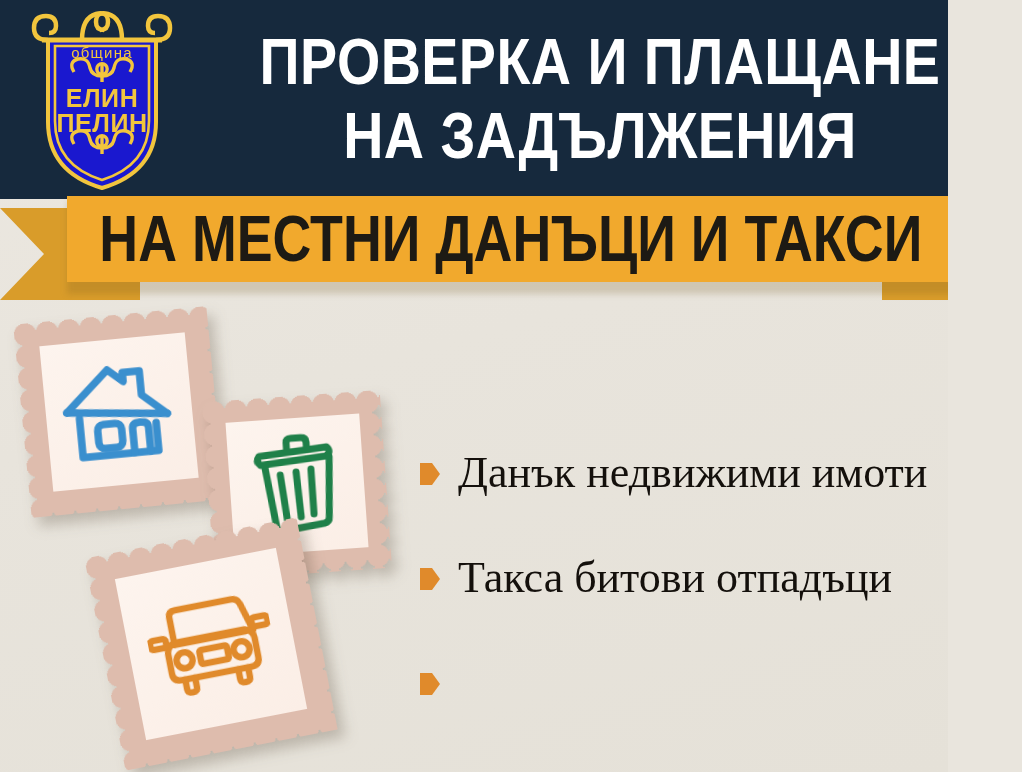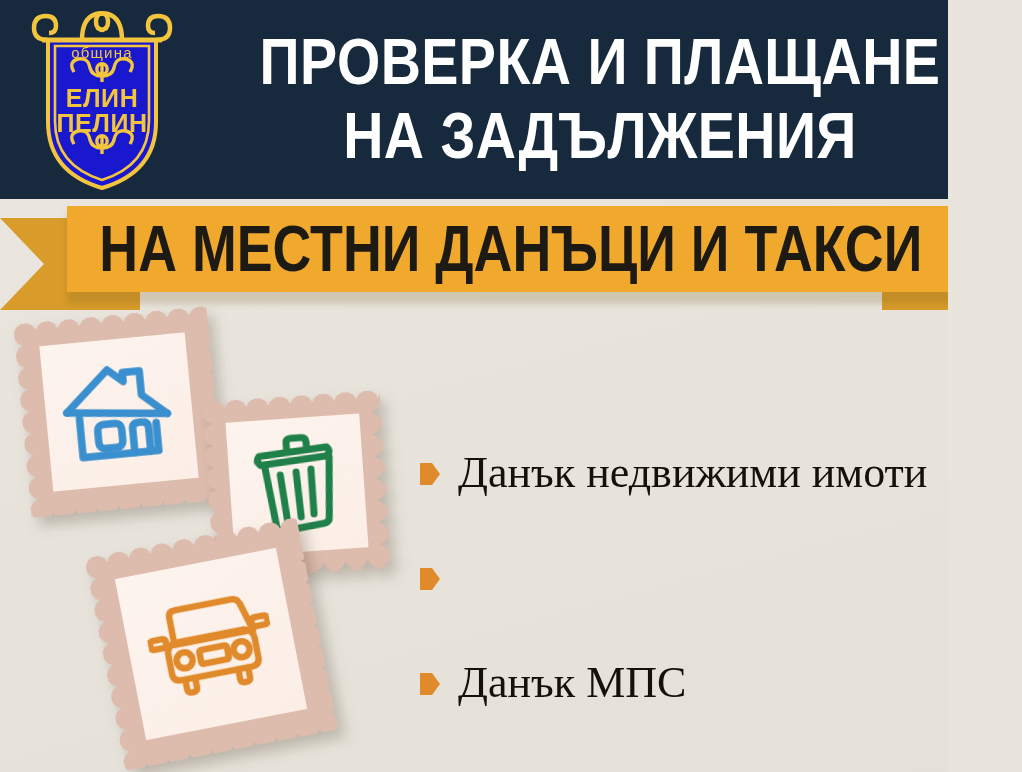--- a/index.html
+++ b/index.html
@@ -41,21 +41,21 @@
     line-height:74px;
     letter-spacing:0.5px;
     transform:scaleX(0.87);
     transform-origin:center center;
     white-space:nowrap;
     text-align:center;
   }
 
   
   .ribbon{
-    position:absolute;left:0;top:200px;width:1022px;height:112px;z-index:6;
+    position:absolute;left:0;top:190px;width:1022px;height:112px;z-index:6;
   }
   .ribbon-tail{
     position:absolute;top:18px;height:92px;background:#d99c2a;
   }
   .ribbon-tail.left{
     left:0;width:140px;
     clip-path:polygon(0 0,140px 0,140px 92px,0 92px,44px 46px);
   }
   .ribbon-tail.right{
     right:0;width:140px;
@@ -257,26 +257,26 @@
       </span>
       <span class="bullet-text">Данък недвижими имоти</span>
     </div>
 
     <div class="bullet-row">
       <span class="bullet-mark">
         <svg width="20" height="24" viewBox="0 0 20 24">
           <path d="M0 1 L12 1 L20 12 L12 23 L0 23 Z" fill="#e08a2b"></path>
         </svg>
       </span>
+      <span class="bullet-text">Такса битови отпадъци</span>
     </div>
 
     <div class="bullet-row">
       <span class="bullet-mark">
         <svg width="20" height="24" viewBox="0 0 20 24">
           <path d="M0 1 L12 1 L20 12 L12 23 L0 23 Z" fill="#e08a2b"></path>
         </svg>
       </span>
-      <span class="bullet-text">Данък МПС</span>
     </div>
 
   </div>
 
 </div>
 
 </body></html>

